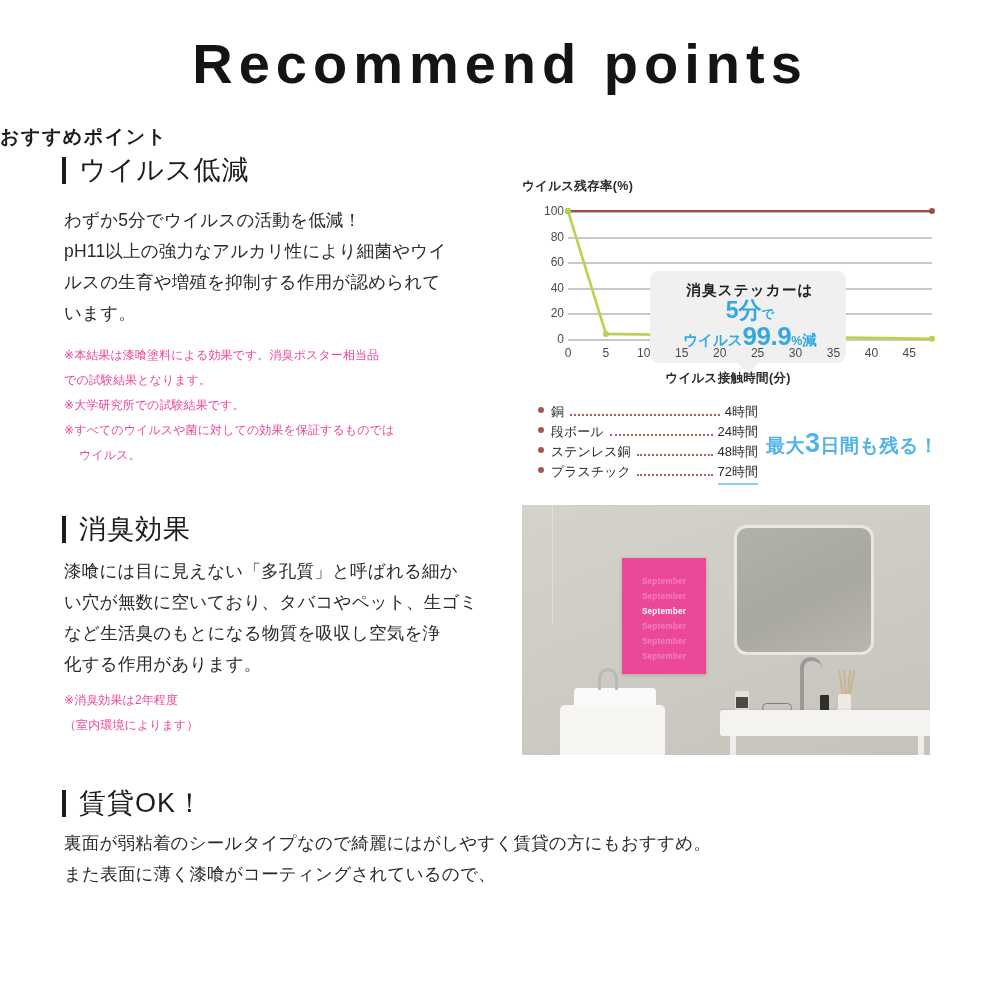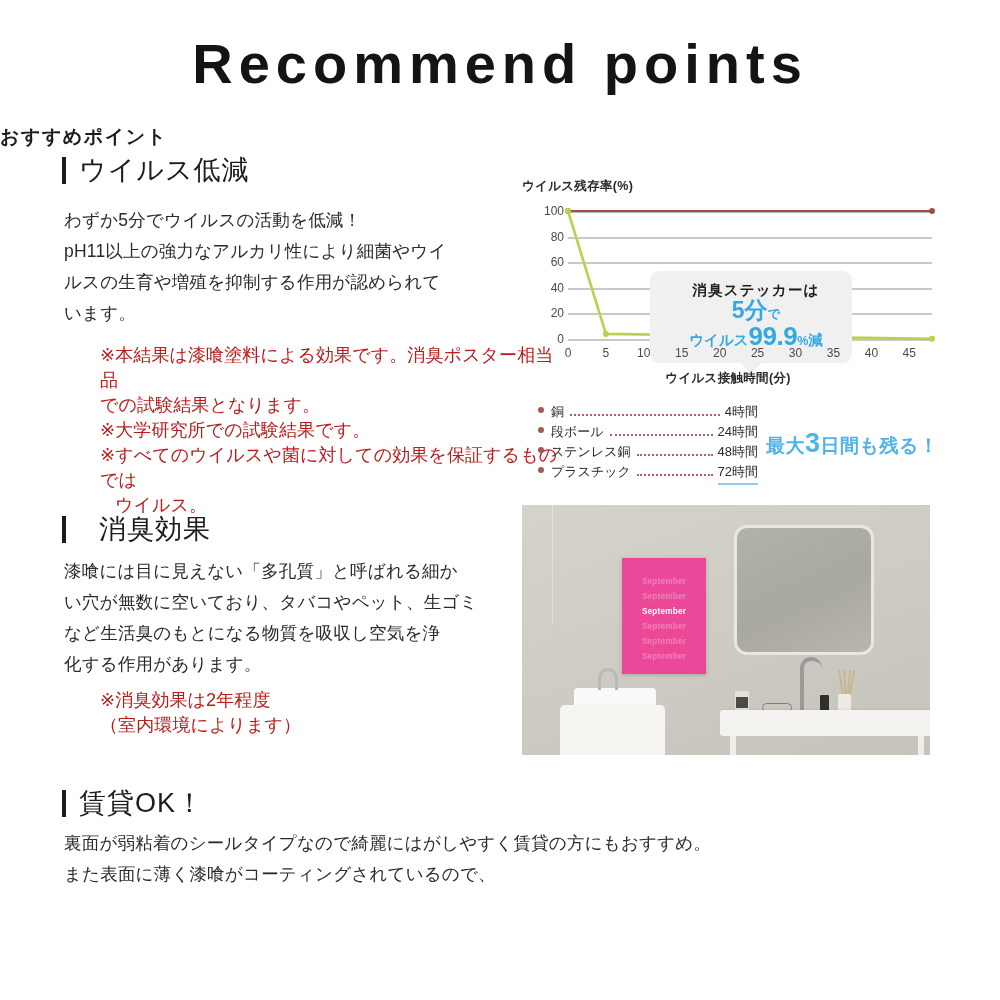--- a/index.html
+++ b/index.html
@@ -44,25 +44,24 @@
 
   .body-text{
     position:absolute;
     font-size:17.5px;
     line-height:31px;
     color:#2a2a2a;
     letter-spacing:.2px;
   }
   .note-text{
     position:absolute;
-    font-size:18px;
+    font-size:12px;
     line-height:25px;
-    color:#b91c1c;
+    color:#ec4899;
     letter-spacing:.1px;
-    margin-left:36px;
   }
   .note-text .indent{display:block;padding-left:15px;}
 
   
   .chart-wrap{position:absolute;left:522px;top:178px;width:412px;height:210px;}
   .chart-ylabel{
     position:absolute;left:0;top:0;
     font-size:12.5px;font-weight:700;color:#2b2b2b;letter-spacing:.3px;
   }
   .plot{
@@ -84,21 +83,21 @@
   .chart-xlabel{
     position:absolute;left:0;top:192px;width:412px;text-align:center;
     font-size:12.5px;font-weight:700;color:#2b2b2b;letter-spacing:.3px;
   }
   .svg-lines{position:absolute;left:0;top:0;width:386px;height:128px;overflow:visible;}
 
   
   .callout{
     position:absolute;left:104px;top:60px;width:172px;
     background:#f0f0f0;border-radius:9px;
-    padding:9px 10px 10px 20px;
+    padding:9px 10px 10px 14px;
     text-align:center;
   }
   .callout:after{
     content:"";position:absolute;left:50%;bottom:-11px;margin-left:-11px;
     width:0;height:0;border-left:11px solid transparent;border-right:11px solid transparent;
     border-top:12px solid #f0f0f0;
   }
   .callout .l1{font-size:14.5px;font-weight:700;color:#1d1d1d;letter-spacing:1.2px;line-height:20px;}
   .callout .l2{line-height:21px;white-space:nowrap;}
   .callout .l3{line-height:23px;white-space:nowrap;}
@@ -306,21 +305,21 @@
     <span class="legend-name">プラスチック</span>
     <span class="leader"></span>
     <span class="legend-val underlined">72時間</span>
   </div>
 </div>
 
 <div class="max-days">
   <span>最大</span><span class="n">3</span><span>日間も残る！</span>
 </div>
 
-<div class="sec-head" style="left:62px;top:511px;gap:20px;">
+<div class="sec-head" style="left:62px;top:511px;">
   <span class="bar"></span>
   <span>消臭効果</span>
 </div>
 
 <div class="body-text" style="left:64px;top:556px;width:450px;">
   <div>漆喰には目に見えない「多孔質」と呼ばれる細か</div>
   <div>い穴が無数に空いており、タバコやペット、生ゴミ</div>
   <div>など生活臭のもとになる物質を吸収し空気を浄</div>
   <div>化する作用があります。</div>
 </div>

